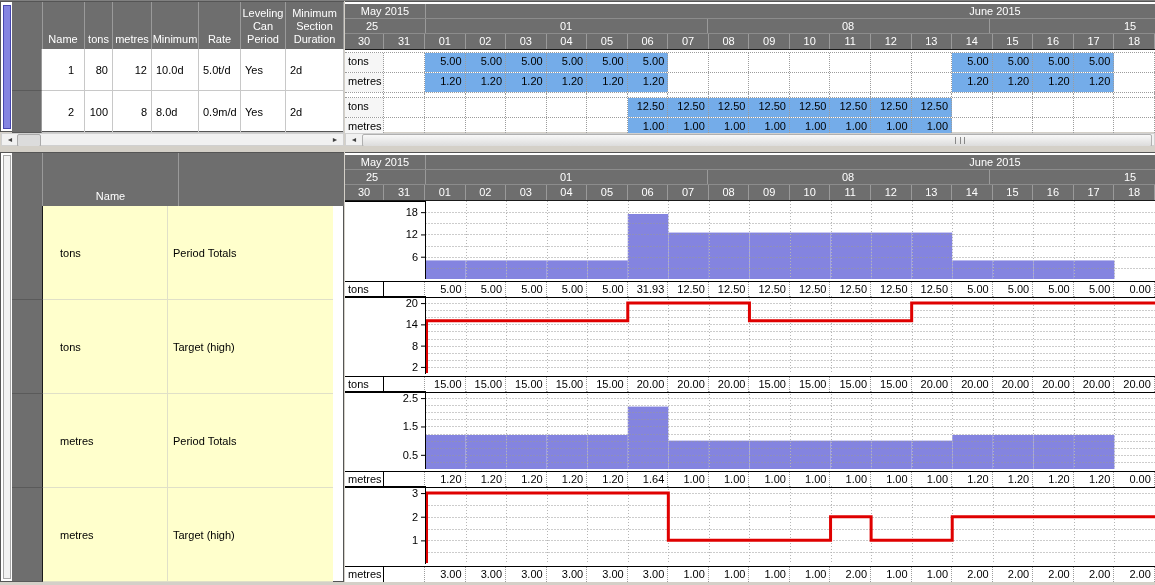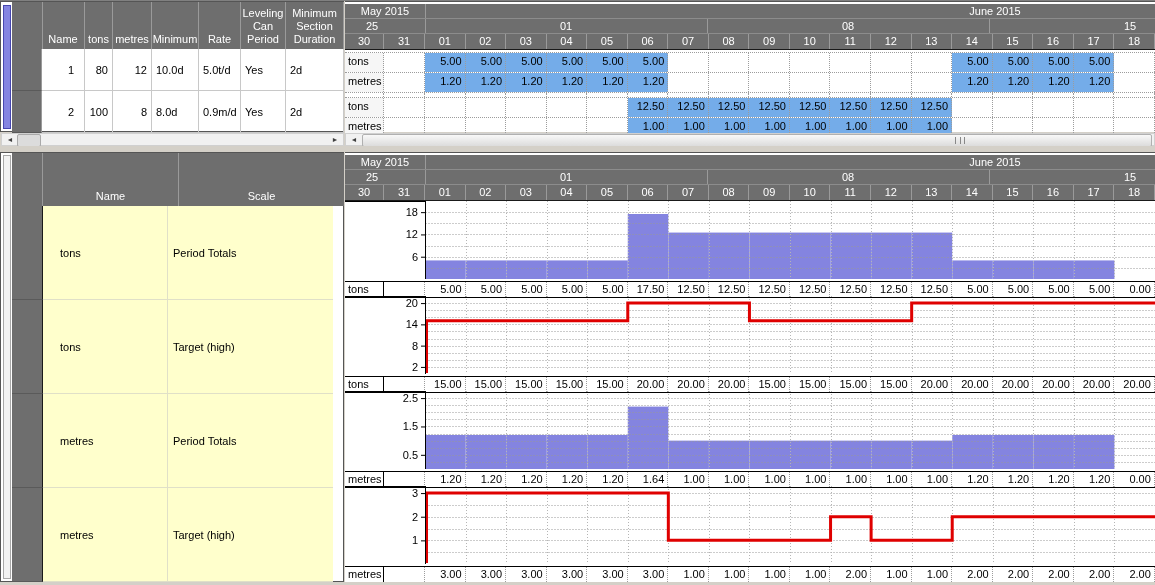--- a/index.html
+++ b/index.html
@@ -217,23 +217,20 @@
     </div>
 
   <div class="abs" style="left:0;top:145px;width:1155px;height:6px;background:#d4d0c8;"></div>
 
   <div id="bl" class="abs panel" style="left:0;top:151px;width:344px;height:430px;border:1px solid #555;">
     <div class="abs" style="left:2px;top:2px;width:8px;height:424px;background:#f2f2f2;border:1px solid #a8a8a8;"></div>
     <div class="abs hdr" style="left:11px;top:0;width:332px;height:53px;">
       <div class="abs" style="left:1px;top:0;width:30px;height:53px;border-right:1px solid #9a9a9a;"></div>
       <div class="abs" style="left:31px;top:0;width:136px;height:53px;border-right:1px solid #9a9a9a;display:flex;align-items:flex-end;justify-content:center;padding-bottom:4px;box-sizing:border-box;">
           <span>Name</span>
-        </div>
-      <div class="abs" style="left:167px;top:0;width:165px;height:53px;display:flex;align-items:flex-end;justify-content:center;padding-bottom:4px;box-sizing:border-box;">
-          <span>Scale</span>
         </div>
     </div>
     <div id="bl-rows">
         <div style="position: absolute; left: 11px; top: 53px; width: 31px; height: 94px; background: rgb(110, 110, 110); border-right: 1px solid rgb(26, 26, 26); border-bottom: 1px solid rgb(90, 90, 90); box-sizing: border-box;"></div>
         <div style="position: absolute; left: 42px; top: 53px; width: 125px; height: 94px; background: rgb(255, 255, 204); border-right: 1px solid rgb(224, 224, 200); border-bottom: 1px solid rgb(224, 224, 200); box-sizing: border-box; display: flex; align-items: center; padding-left: 17px;">tons</div>
         <div style="position: absolute; left: 167px; top: 53px; width: 165px; height: 94px; background: rgb(255, 255, 204); border-bottom: 1px solid rgb(224, 224, 200); box-sizing: border-box; display: flex; align-items: center; padding-left: 5px;">Period Totals</div>
         <div style="position: absolute; left: 11px; top: 147px; width: 31px; height: 94px; background: rgb(110, 110, 110); border-right: 1px solid rgb(26, 26, 26); border-bottom: 1px solid rgb(90, 90, 90); box-sizing: border-box;"></div>
         <div style="position: absolute; left: 42px; top: 147px; width: 125px; height: 94px; background: rgb(255, 255, 204); border-right: 1px solid rgb(224, 224, 200); border-bottom: 1px solid rgb(224, 224, 200); box-sizing: border-box; display: flex; align-items: center; padding-left: 17px;">tons</div>
         <div style="position: absolute; left: 167px; top: 147px; width: 165px; height: 94px; background: rgb(255, 255, 204); border-bottom: 1px solid rgb(224, 224, 200); box-sizing: border-box; display: flex; align-items: center; padding-left: 5px;">Target (high)</div>
         <div style="position: absolute; left: 11px; top: 241px; width: 31px; height: 94px; background: rgb(110, 110, 110); border-right: 1px solid rgb(26, 26, 26); border-bottom: 1px solid rgb(90, 90, 90); box-sizing: border-box;"></div>
@@ -335,21 +332,21 @@
             <line x1="76" y1="11.642857142857153" x2="80" y2="11.642857142857153" stroke="#000"></line>
             <text x="73" y="15.142857142857153" text-anchor="end" font-size="11" fill="#000">18</text>
           </svg><div style="display: flex; height: 17px; line-height: 15px; border-top: 1px solid rgb(0, 0, 0); border-bottom: 1px solid rgb(0, 0, 0); box-sizing: border-box; background: rgb(255, 255, 255);">
             <div style="width: 39px; box-sizing: border-box; padding-left: 3px; background: rgb(255, 255, 255); border-right: 1px solid rgb(0, 0, 0);">tons</div>
             <div style="width: 41px; box-sizing: border-box; border-right: 1px dotted rgb(156, 156, 156);"></div>
             <div style="width: 40.5556px; box-sizing: border-box; text-align: right; padding-right: 3px; border-right: 1px dotted rgb(156, 156, 156); background: transparent;">5.00</div>
             <div style="width: 40.5556px; box-sizing: border-box; text-align: right; padding-right: 3px; border-right: 1px dotted rgb(156, 156, 156); background: transparent;">5.00</div>
             <div style="width: 40.5556px; box-sizing: border-box; text-align: right; padding-right: 3px; border-right: 1px dotted rgb(156, 156, 156); background: transparent;">5.00</div>
             <div style="width: 40.5556px; box-sizing: border-box; text-align: right; padding-right: 3px; border-right: 1px dotted rgb(156, 156, 156); background: transparent;">5.00</div>
             <div style="width: 40.5556px; box-sizing: border-box; text-align: right; padding-right: 3px; border-right: 1px dotted rgb(156, 156, 156); background: transparent;">5.00</div>
-            <div style="width: 40.5556px; box-sizing: border-box; text-align: right; padding-right: 3px; border-right: 1px dotted rgb(156, 156, 156); background: transparent;">17.50</div>
+            <div style="width: 40.5556px; box-sizing: border-box; text-align: right; padding-right: 3px; border-right: 1px dotted rgb(156, 156, 156); background: transparent;">31.93</div>
             <div style="width: 40.5556px; box-sizing: border-box; text-align: right; padding-right: 3px; border-right: 1px dotted rgb(156, 156, 156); background: transparent;">12.50</div>
             <div style="width: 40.5556px; box-sizing: border-box; text-align: right; padding-right: 3px; border-right: 1px dotted rgb(156, 156, 156); background: transparent;">12.50</div>
             <div style="width: 40.5556px; box-sizing: border-box; text-align: right; padding-right: 3px; border-right: 1px dotted rgb(156, 156, 156); background: transparent;">12.50</div>
             <div style="width: 40.5556px; box-sizing: border-box; text-align: right; padding-right: 3px; border-right: 1px dotted rgb(156, 156, 156); background: transparent;">12.50</div>
             <div style="width: 40.5556px; box-sizing: border-box; text-align: right; padding-right: 3px; border-right: 1px dotted rgb(156, 156, 156); background: transparent;">12.50</div>
             <div style="width: 40.5556px; box-sizing: border-box; text-align: right; padding-right: 3px; border-right: 1px dotted rgb(156, 156, 156); background: transparent;">12.50</div>
             <div style="width: 40.5556px; box-sizing: border-box; text-align: right; padding-right: 3px; border-right: 1px dotted rgb(156, 156, 156); background: transparent;">12.50</div>
             <div style="width: 40.5556px; box-sizing: border-box; text-align: right; padding-right: 3px; border-right: 1px dotted rgb(156, 156, 156); background: transparent;">5.00</div>
             <div style="width: 40.5556px; box-sizing: border-box; text-align: right; padding-right: 3px; border-right: 1px dotted rgb(156, 156, 156); background: transparent;">5.00</div>
             <div style="width: 40.5556px; box-sizing: border-box; text-align: right; padding-right: 3px; border-right: 1px dotted rgb(156, 156, 156); background: transparent;">5.00</div>

